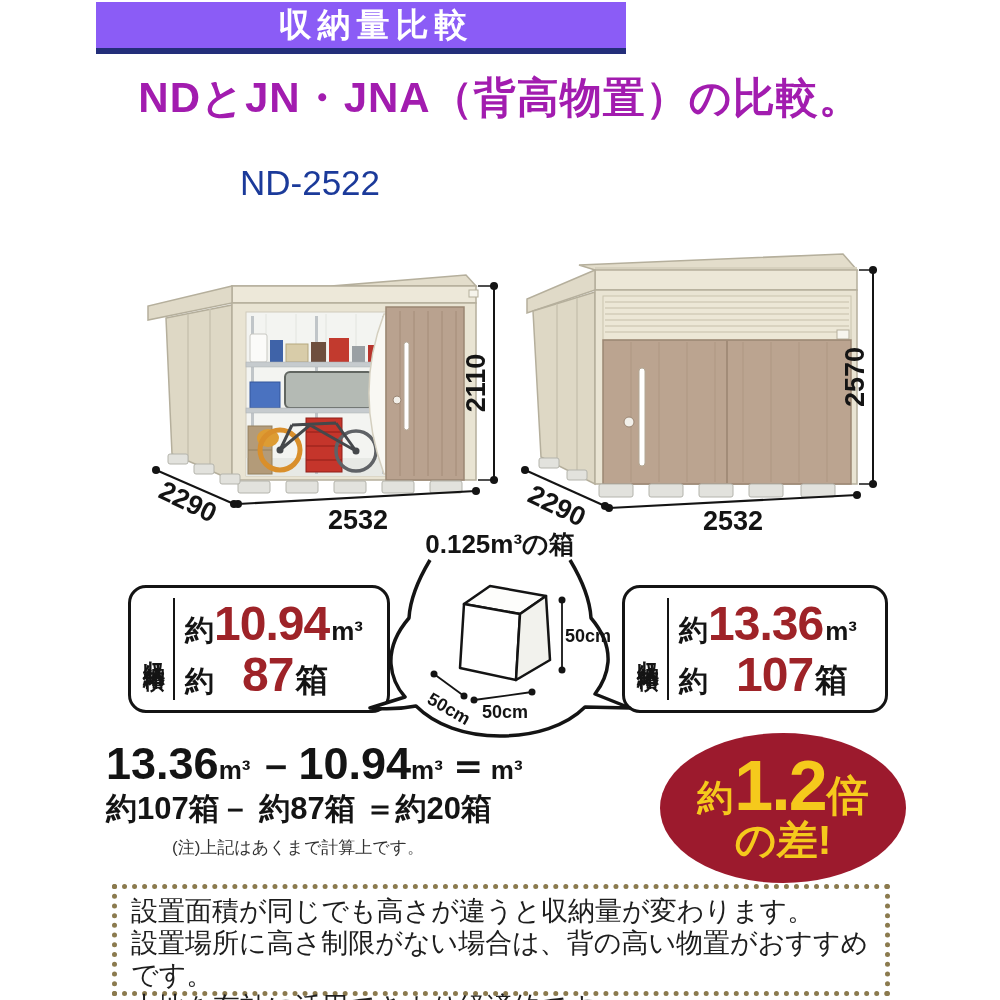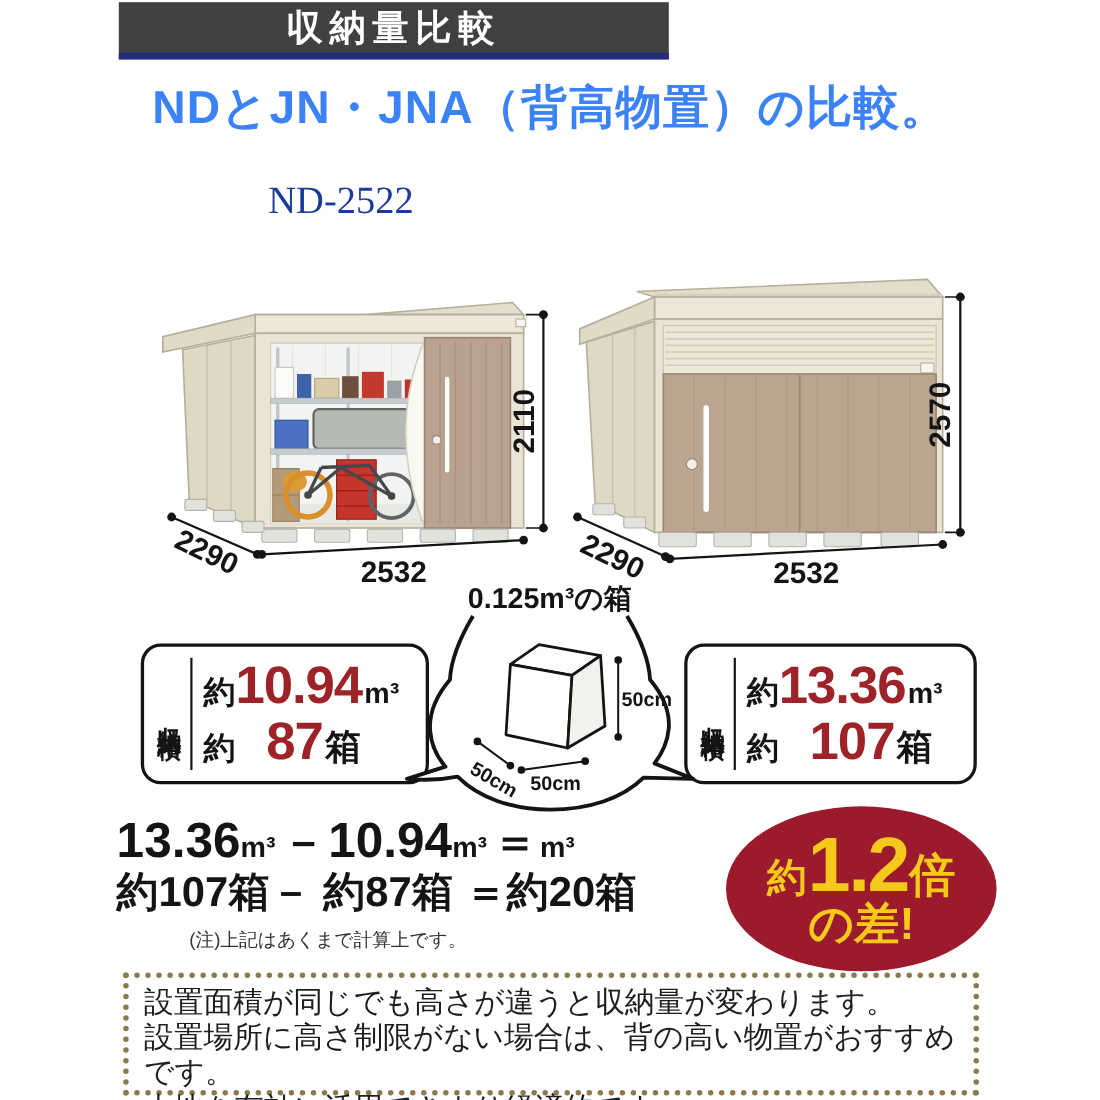--- a/index.html
+++ b/index.html
@@ -2,28 +2,28 @@
 <html><head>
 <meta charset="utf-8">
 <style>
   html,body{margin:0;padding:0;background:#fff;}
   body{font-family:"Liberation Sans","DejaVu Sans",sans-serif;}
   #stage{position:relative;width:1000px;height:1000px;background:#ffffff;overflow:hidden;}
   .abs{position:absolute;}
   svg{font-family:inherit;}
 
   
-  .banner{left:108px;top:2px;width:500px;height:46px;background:#404040;border-bottom:6px solid #232e7a;
+  .banner{left:96px;top:2px;width:500px;height:46px;background:#8b5cf6;border-bottom:6px solid #232e7a;
           color:#fff;font-size:33px;font-weight:700;letter-spacing:6px;
-          display:flex;align-items:center;justify-content:center;}
-
-  .heading{left:0;top:70px;width:1000px;text-align:center;font-size:42px;font-weight:600;color:#3b82f6;letter-spacing:1px;}
+          display:flex;align-items:center;justify-content:center;padding-left:30px;}
+
+  .heading{left:0;top:70px;width:1000px;text-align:center;font-size:42px;font-weight:600;color:#a21caf;letter-spacing:1px;}
 
   .model-label{top:163px;width:300px;text-align:center;font-size:35px;font-weight:500;color:#1b3a9a;}
-  #nd-label{left:160px;font-family:Liberation Serif, serif;} #jn-label{left:490px;}
+  #nd-label{left:160px;} #jn-label{left:490px;}
 
   .box-title{left:0;top:527px;width:1000px;text-align:center;font-size:26px;font-weight:600;color:#141414;z-index:3;}
 
   
   .stat-box{top:585px;height:128px;background:#fff;border:3.5px solid #141414;border-radius:18px;
             display:flex;align-items:center;padding:6px 8px 6px 12px;box-sizing:border-box;z-index:1;}
   #nd-stats{left:128px;width:262px;} #jn-stats{left:622px;width:266px;}
   .stat-vlabel{writing-mode:vertical-rl;text-orientation:upright;font-size:22px;font-weight:600;color:#141414;
                line-height:1;letter-spacing:3px;}
   .stat-divider{width:0;border-left:2.5px solid #141414;height:102px;margin:0 10px 0 8px;}
@@ -34,21 +34,21 @@
   .stat-num.gap{margin-left:28px;}
   .stat-unit{font-size:26px;font-weight:600;color:#141414;margin-left:2px;}
   .stat-unit-box{font-size:33px;font-weight:600;color:#141414;margin-left:2px;}
 
   
   .calc{left:106px;top:740px;width:620px;z-index:1;}
   .calc-line{display:flex;align-items:baseline;color:#141414;font-weight:600;line-height:1.05;}
   .calc-num{font-size:45px;}
   .calc-unit{font-size:26px;margin-right:3px;}
   .calc-op{font-size:41px;margin:0 2px;}
-  .calc-line2{font-size:38px;font-weight:600;color:#141414;margin-top:6px;line-height:1.05;}
+  .calc-line2{font-size:31px;font-weight:600;color:#141414;margin-top:6px;line-height:1.05;}
   .calc-note{margin-top:10px;margin-left:66px;font-size:17px;color:#333;font-weight:500;}
 
   
   .badge{left:660px;top:733px;width:246px;height:150px;background:#9c1a2d;border-radius:50%;
          display:flex;flex-direction:column;align-items:center;justify-content:center;color:#f5c91c;z-index:0;}
   .badge-line1{display:flex;align-items:baseline;line-height:.9;}
   .badge-approx{font-size:36px;font-weight:700;}
   .badge-value{font-size:70px;font-weight:700;letter-spacing:-2px;margin:0 1px;}
   .badge-times{font-size:42px;font-weight:700;}
   .badge-line2{font-size:41px;font-weight:700;margin-top:2px;line-height:1;}

